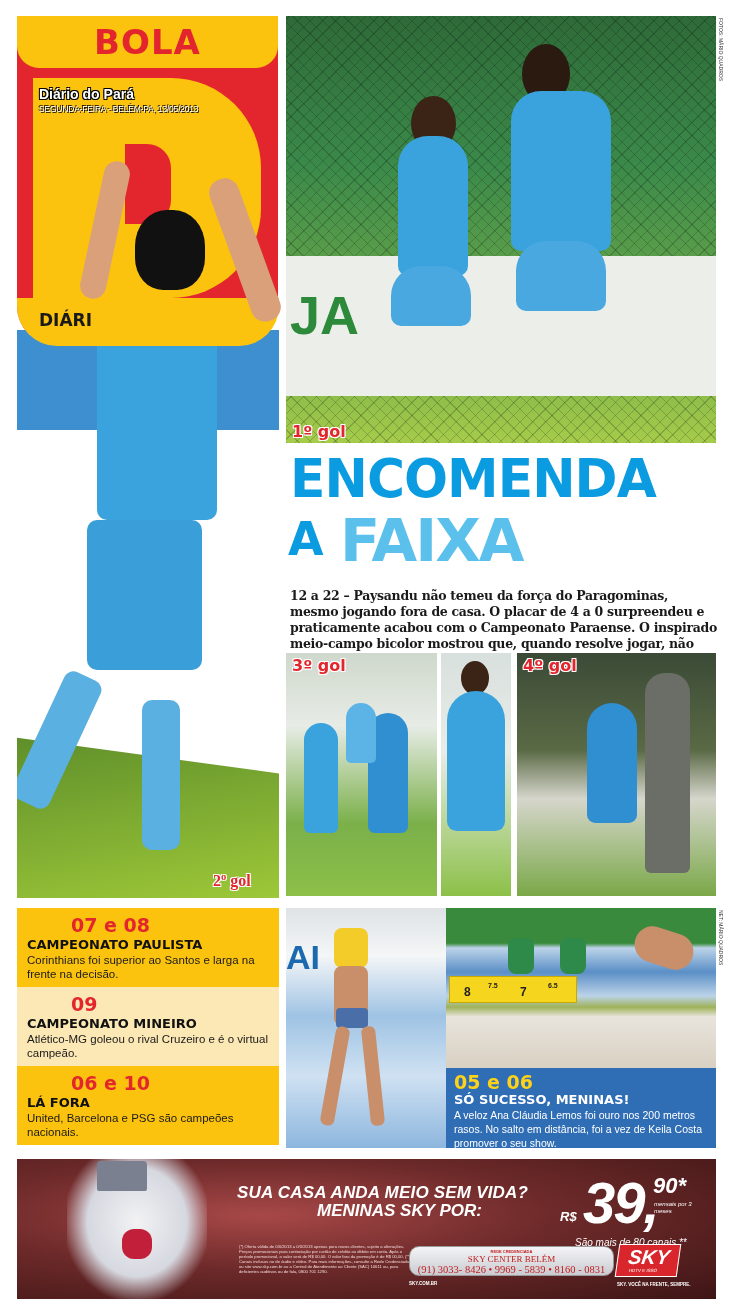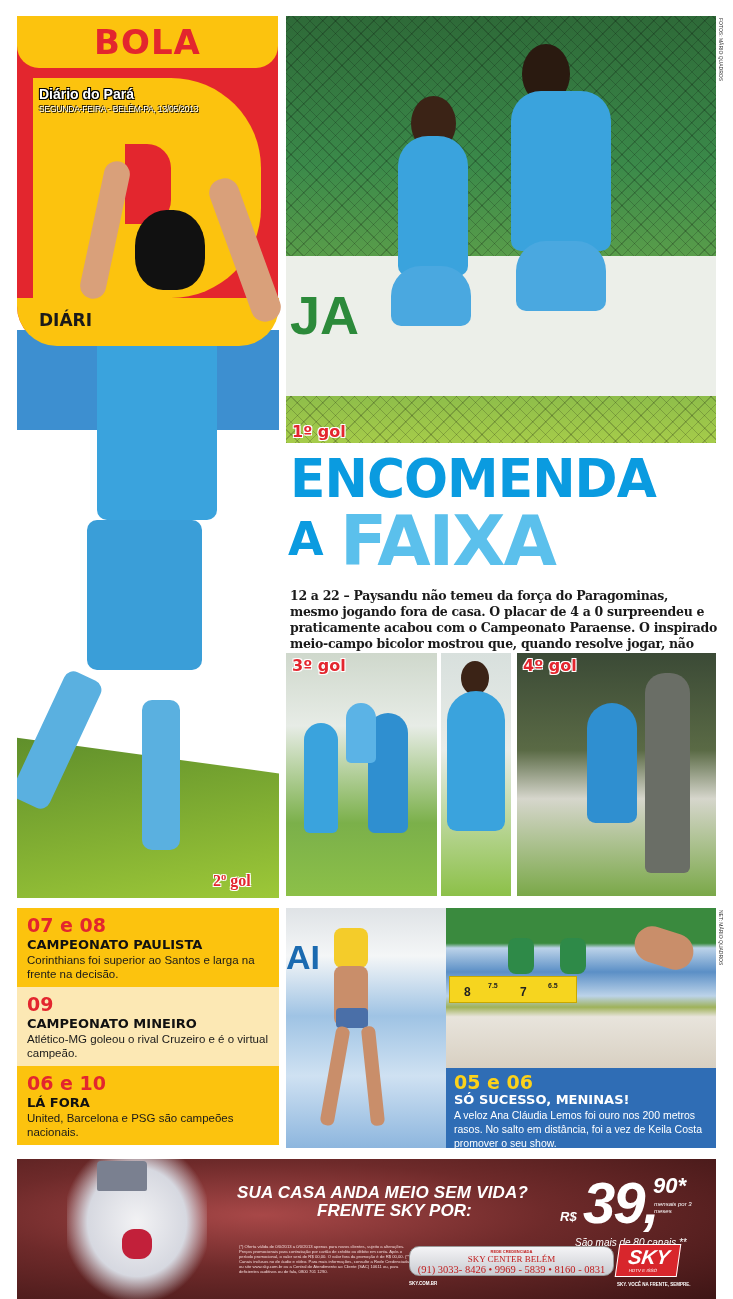--- a/index.html
+++ b/index.html
@@ -32,29 +32,29 @@
 
   .gol { position: absolute; color: #e3262e; font-weight: 900; font-family: "DejaVu Sans", sans-serif; font-size: 16px; text-shadow: 1px 1px 0 #fff, -1px -1px 0 #fff, 1px -1px 0 #fff, -1px 1px 0 #fff; }
 
   .ph-3a { left: 286px; top: 653px; width: 151px; height: 243px; background: linear-gradient(180deg, #cfd8cc 0%, #e7ece6 30%, #7bb04a 70%, #8cc048 100%); }
   .ph-3b { left: 441px; top: 653px; width: 70px; height: 243px; background: linear-gradient(180deg, #d8e0dd 0%, #e8ece8 40%, #8cc048 100%); }
   .ph-4 { left: 517px; top: 653px; width: 199px; height: 243px; background: linear-gradient(180deg, #3b4a36 0%, #5a6a45 40%, #d6d6cc 60%, #7aa848 100%); }
 
   
   .hl1 { left: 290px; top: 451px; width: 426px; color: #0a9be0; font-family: "DejaVu Sans", sans-serif; font-weight: 900; font-size: 54px; letter-spacing: -1px; line-height: 56px; white-space: nowrap; transform: scaleX(0.96); transform-origin: left; }
   .hl2a { left: 288px; top: 516px; color: #0a9be0; font-family: "DejaVu Sans", sans-serif; font-weight: 900; font-size: 46px; line-height: 46px; }
-  .hl2b { left: 340px; top: 498px; color: #5bc0ec; font-family: "DejaVu Sans", sans-serif; font-weight: 900; font-size: 69px; line-height: 86px; letter-spacing: -2px; white-space: nowrap; }
+  .hl2b { left: 340px; top: 498px; color: #5bc0ec; font-family: "DejaVu Sans", sans-serif; font-weight: 900; font-size: 59px; line-height: 86px; letter-spacing: -2px; white-space: nowrap; }
   .lede { left: 290px; top: 588px; width: 430px; font-family: "DejaVu Serif", serif; font-weight: bold; font-size: 12.5px; line-height: 16px; color: #1a1a1a; letter-spacing: -0.3px; }
 
   
   .side { left: 17px; top: 908px; width: 262px; }
   .side-item { padding: 6px 10px 6px 10px; }
   .side-item.y { background: #fcc30e; }
   .side-item.ly { background: #fce8b4; }
-  .side-num { color: #e3262e; font-family: "DejaVu Sans", sans-serif; font-weight: 900; font-size: 19px; line-height: 22px; }
+  .side-num { color: #e3262e; font-family: "DejaVu Sans", sans-serif; font-weight: 900; font-size: 19px; line-height: 22px; margin-left: 44px; }
   .side-title { color: #111; font-family: "DejaVu Sans", sans-serif; font-weight: 900; font-size: 13px; line-height: 17px; }
   .side-text { color: #1a1a1a; font-size: 11.5px; line-height: 14px; }
 
   
   .ph-run { left: 286px; top: 908px; width: 190px; height: 240px; background: linear-gradient(180deg, #dfe3e6 0%, #f4f6f7 20%, #9fc3e4 45%, #cfe1f2 70%, #8db6de 100%); }
   .ph-jump { left: 446px; top: 908px; width: 270px; height: 160px; background: linear-gradient(180deg, #3a8a3e 0%, #3a8a3e 22%, #bcd3e9 25%, #5b8fc6 40%, #bcd3e9 55%, #9fb25a 62%, #e8e4dc 68%, #d8d0c2 100%); }
   .ruler { position: absolute; left: 3px; top: 68px; width: 128px; height: 27px; background: #f6d51f; border: 1px solid #c7a800; }
   .ruler span { position: absolute; top: 8px; font-weight: bold; color: #222; }
   .box-blue { left: 446px; top: 1068px; width: 270px; height: 80px; background: #2f6db5; padding: 4px 8px; }
   .bb-num { color: #fcd21a; font-family: "DejaVu Sans", sans-serif; font-weight: 900; font-size: 19px; line-height: 20px; }
@@ -191,21 +191,21 @@
   <div class="bb-num">05 e 06</div>
   <div class="bb-title">SÓ SUCESSO, MENINAS!</div>
   <div class="bb-text">A veloz Ana Cláudia Lemos foi ouro nos 200 metros rasos. No salto em distância, foi a vez de Keila Costa promover o seu show.</div>
 </div>
 
 <div class="abs ad">
   <div class="man"></div>
   <div class="hat"></div>
   <div class="cravat"></div>
   <div class="ad-h1">SUA CASA ANDA MEIO SEM VIDA?</div>
-  <div class="ad-h2">FRENTE SKY POR:</div>
+  <div class="ad-h2">MENINAS SKY POR:</div>
   <div class="ad-rs">R$</div>
   <div class="ad-price">39,</div>
   <div class="ad-cents">90*</div>
   <div class="ad-mensal" style="width:40px;">mensais por 3 meses</div>
   <div class="ad-canais">São mais de 80 canais.**</div>
   <div class="ad-fine">(*) Oferta válida de 0/0/2013 a 0/0/2013 apenas para novos clientes, sujeito a alterações. Preços promocionais para contratação por cartão de crédito ou débito em conta. Após o período promocional, o valor será de R$ 00,00. O valor fora da promoção é de R$ 00,00. (**) Canais inclusos no de áudio e vídeo. Para mais informações, consulte a Rede Credenciada ou site www.sky.com.br ou a Central de Atendimento ao Cliente (SAC) 10611 ou, para deficientes auditivos ou de fala, 0800 701 1290.</div>
   <div class="ad-box">
     <div class="l1">REDE CREDENCIADA</div>
     <div class="l2">SKY CENTER BELÉM</div>
     <div class="l3">(91) 3033- 8426 • 9969 - 5839 • 8160 - 0831</div>

